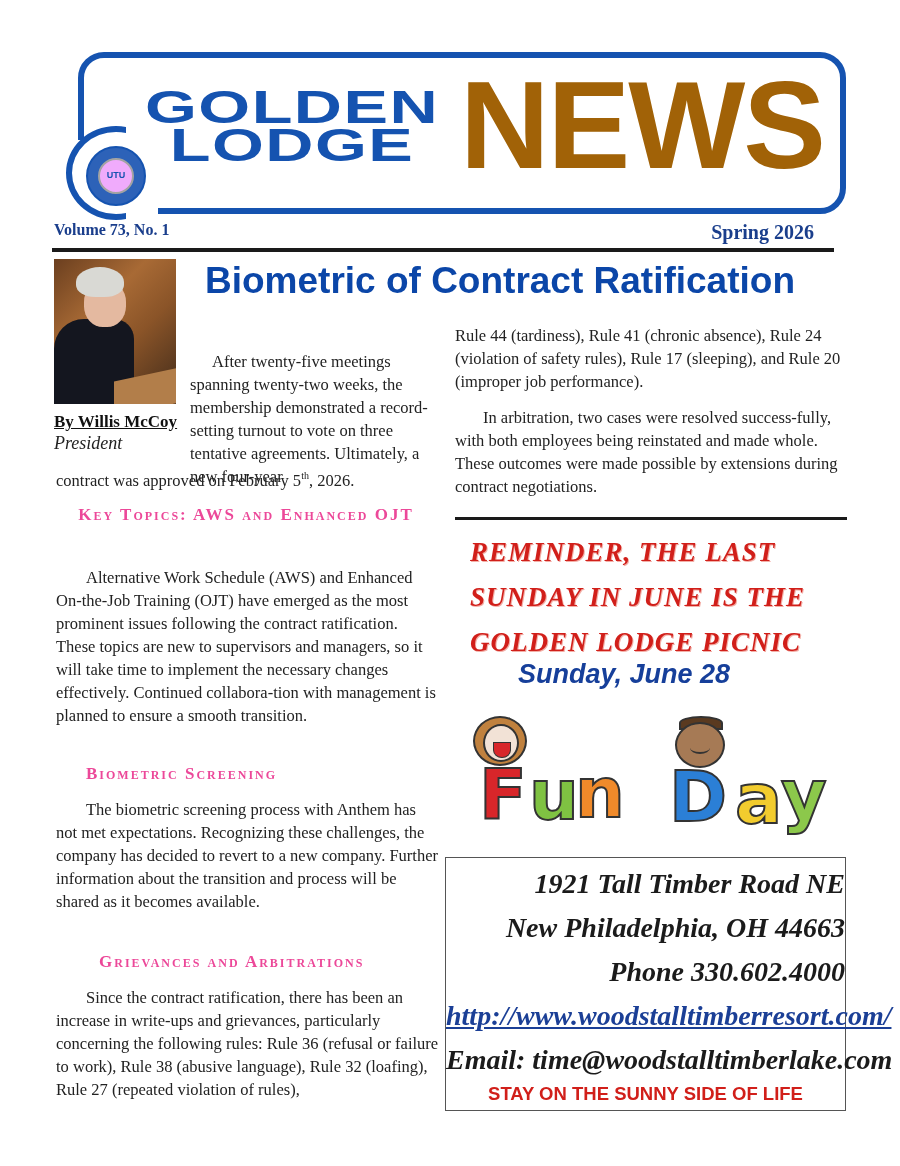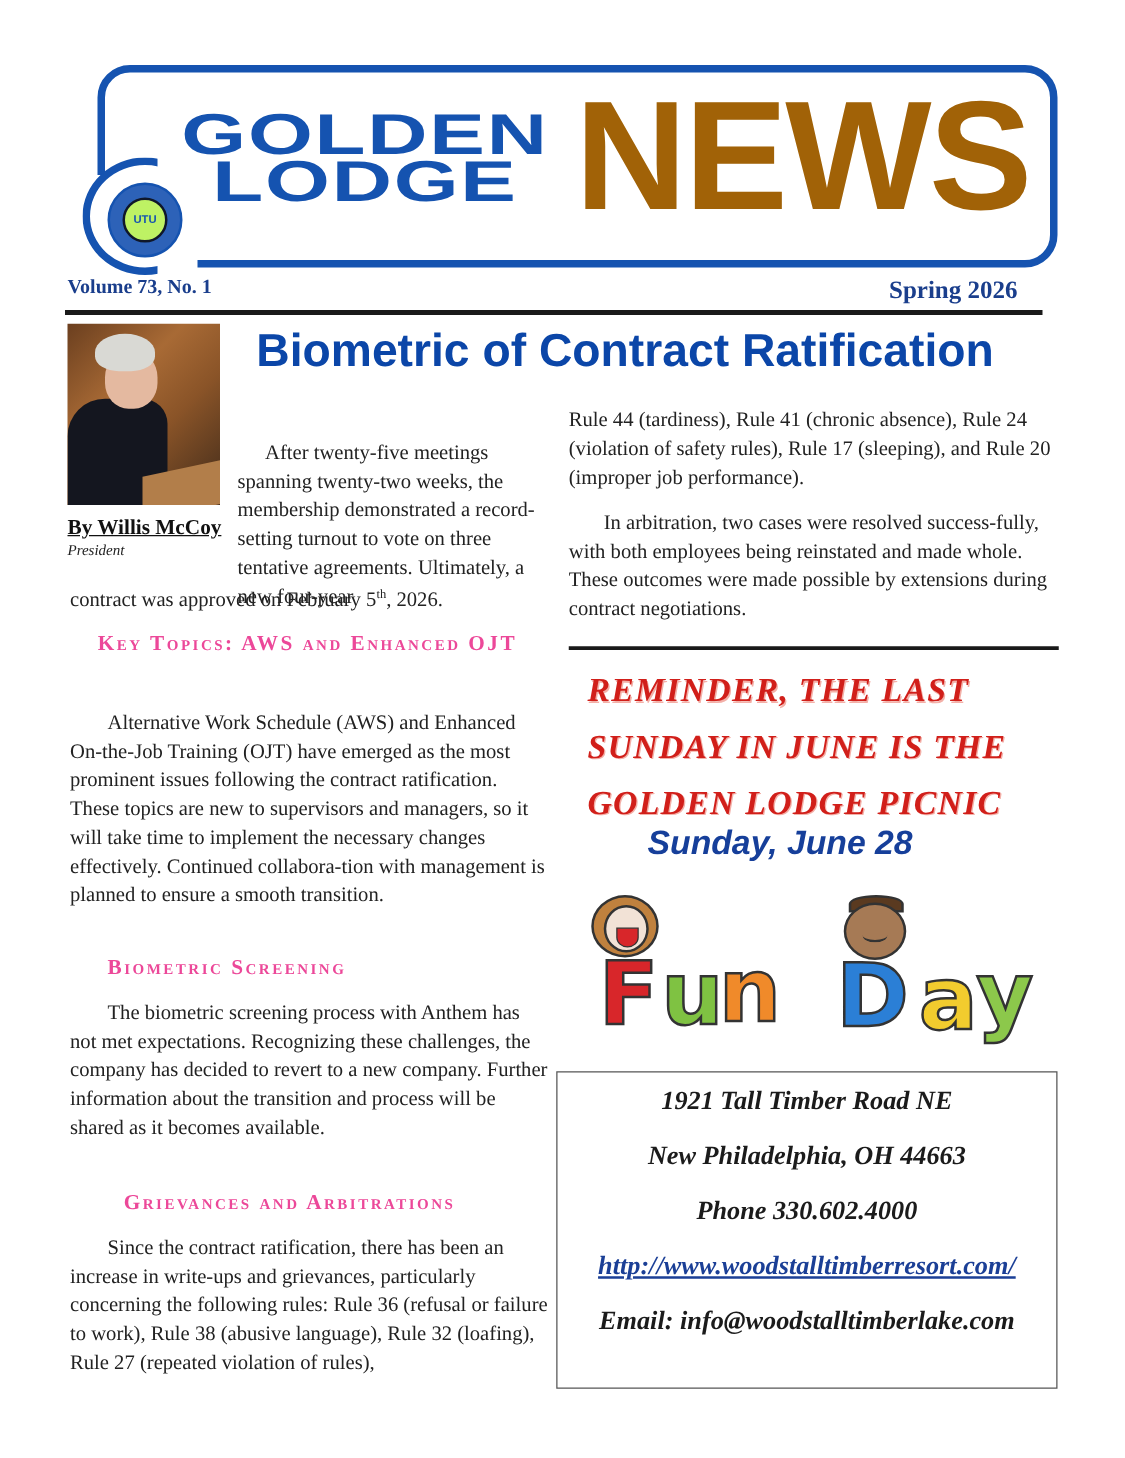--- a/index.html
+++ b/index.html
@@ -5,36 +5,36 @@
   html, body { margin:0; padding:0; background:#ffffff; }
   body { width:900px; height:1166px; position:relative; overflow:hidden; font-family:"Liberation Serif", serif; color:#222; }
 
   
   .masthead { position:absolute; left:78px; top:52px; width:768px; height:162px; border:6px solid #1553b0; border-radius:26px; box-sizing:border-box; }
   .mast-gold { position:absolute; left:145px; top:88px; font-family:"Liberation Sans", sans-serif; font-weight:bold; color:#1553b0; font-size:46px; line-height:38px; letter-spacing:1px; transform:scaleX(1.45); transform-origin:left top; text-align:center; }
   .mast-gold div { height:38px; }
   .mast-news { position:absolute; left:460px; top:70px; font-family:"Liberation Sans", sans-serif; font-weight:bold; color:#a16207; font-size:124px; line-height:110px; transform:scaleX(1.0); letter-spacing:-2px; }
   .seal-wrap { position:absolute; left:66px; top:140px; width:92px; height:80px; background:#fff; }
   .seal { position:absolute; left:86px; top:146px; width:60px; height:60px; border-radius:50%; background:#2d62b8; border:2px solid #1553b0; box-sizing:border-box; }
-  .seal-inner { position:absolute; left:10px; top:10px; width:36px; height:36px; border-radius:50%; background:#bef264; border:2px solid #0f172a; box-sizing:border-box; }
+  .seal-inner { position:absolute; left:10px; top:10px; width:36px; height:36px; border-radius:50%; background:#f0abfc; border:2px solid #a3a3a3; box-sizing:border-box; }
   .seal-text { position:absolute; left:0; top:10px; width:32px; text-align:center; font-family:"Liberation Sans", sans-serif; font-size:9px; font-weight:bold; color:#1553b0; }
   .seal-hook { position:absolute; left:66px; top:126px; width:100px; height:94px; border:6px solid #1553b0; border-radius:50%; box-sizing:border-box; clip-path: polygon(0 0, 60% 0, 60% 100%, 0 100%); }
 
   .issue-left { position:absolute; left:54px; top:221px; font-weight:bold; font-size:16px; color:#1a3e8c; }
   .issue-right { position:absolute; right:86px; top:221px; font-weight:bold; font-size:20px; color:#1a3e8c; }
   .top-rule { position:absolute; left:52px; top:248px; width:782px; height:4px; background:#1a1a1a; }
 
   
   .photo { position:absolute; left:54px; top:259px; width:122px; height:145px; background:linear-gradient(135deg,#6b3f1f 0%,#a86a35 35%,#8a5428 60%,#3f2a1a 100%); overflow:hidden; }
   .photo .hair { position:absolute; left:22px; top:8px; width:48px; height:30px; border-radius:50% 50% 40% 40%; background:#d9d9d4; }
   .photo .face { position:absolute; left:30px; top:22px; width:42px; height:46px; border-radius:45%; background:#e4b9a0; }
   .photo .body { position:absolute; left:0; top:60px; width:80px; height:90px; background:#14161f; border-radius:30px 20px 0 0; }
   .photo .podium { position:absolute; left:60px; top:115px; width:70px; height:35px; background:#b27e4a; transform:skewY(-12deg); }
   .byline { position:absolute; left:54px; top:412px; font-weight:bold; font-size:17px; text-decoration:underline; color:#111; }
-  .byline-role { position:absolute; left:54px; top:433px; font-style:italic; font-size:12px; color:#222; }
+  .byline-role { position:absolute; left:54px; top:433px; font-style:italic; font-size:18px; color:#222; }
 
   .headline { position:absolute; left:205px; top:260px; font-family:"Liberation Sans", sans-serif; font-weight:bold; font-size:37px; color:#0b46a8; white-space:nowrap; }
 
   .body-text { font-size:16.5px; line-height:23px; color:#222; }
   .para1 { position:absolute; left:190px; top:326px; width:240px; text-indent:22px;margin-top:24px; }
   .para1-tail { position:absolute; left:56px; top:464px; width:380px; }
   .col-right-a { position:absolute; left:455px; top:324px; width:390px; }
   .col-right-b { position:absolute; left:455px; top:406px; width:390px; text-indent:28px; }
   .mid-rule { position:absolute; left:455px; top:517px; width:392px; height:3px; background:#1a1a1a; }
 
@@ -50,21 +50,21 @@
   .reminder { position:absolute; left:470px; top:530px; width:360px; text-align:left; font-family:"Liberation Serif", serif; font-weight:bold; font-style:italic; font-size:27px; line-height:45px; color:#d11f1a; letter-spacing:1px; text-shadow:1px 1px 0 #f3b0a8; }
   .event-date { position:absolute; left:518px; top:659px; font-family:"Liberation Sans", sans-serif; font-weight:bold; font-style:italic; font-size:27px; color:#163f9a; }
 
   
   .funday { position:absolute; left:465px; top:708px; width:380px; height:130px; }
   .fd-letter { position:absolute; font-family:"DejaVu Sans", sans-serif; font-weight:bold; font-size:70px; line-height:70px; -webkit-text-stroke:2px #333; }
   .fd-head { position:absolute; border-radius:50%; border:2px solid #333; box-sizing:border-box; }
 
   
   .addr-box { position:absolute; left:445px; top:857px; width:401px; height:254px; border:1.5px solid #555; box-sizing:border-box; text-align:center; }
-  .addr-line { position:absolute; left:0; width:100%; font-family:"Liberation Serif", serif; font-weight:bold; font-style:italic; font-size:21px; color:#1b1b1b; white-space:nowrap; }
+  .addr-line { position:absolute; left:0; width:100%; font-family:"Liberation Serif", serif; font-weight:bold; font-style:italic; font-size:28px; color:#1b1b1b; white-space:nowrap;text-align:right; }
   .addr-link { color:#1b3f96; text-decoration:underline; }
   .addr-tag { position:absolute; left:0; width:100%; font-family:"Liberation Sans", sans-serif; font-weight:bold; font-size:18.5px; color:#d11f1a; }
 </style>
 </head>
 <body>
 
 <div class="masthead"></div>
 <div class="seal-wrap"></div>
 <div class="seal-hook"></div>
 <div class="seal">
@@ -133,14 +133,15 @@
   <div class="fd-letter" style="left:204px;top:54px;color:#2b7fd6;">D</div>
   <div class="fd-letter" style="left:270px;top:56px;color:#f2cc2e;">a</div>
   <div class="fd-letter" style="left:316px;top:52px;color:#8cc84b;">y</div>
 </div>
 
 <div class="addr-box">
   <div class="addr-line" style="top:10px;">1921 Tall Timber Road NE</div>
   <div class="addr-line" style="top:54px;">New Philadelphia, OH  44663</div>
   <div class="addr-line" style="top:98px;">Phone 330.602.4000</div>
   <div class="addr-line addr-link" style="top:142px;">http://www.woodstalltimberresort.com/</div>
-  <div class="addr-line" style="top:186px;">Email: info@woodstalltimberlake.com</div>
+  <div class="addr-line" style="top:186px;">Email: time@woodstalltimberlake.com</div>
+  <div class="addr-tag" style="top:225px;">STAY ON THE SUNNY SIDE OF LIFE</div>
 </div>
 
 </body></html>

